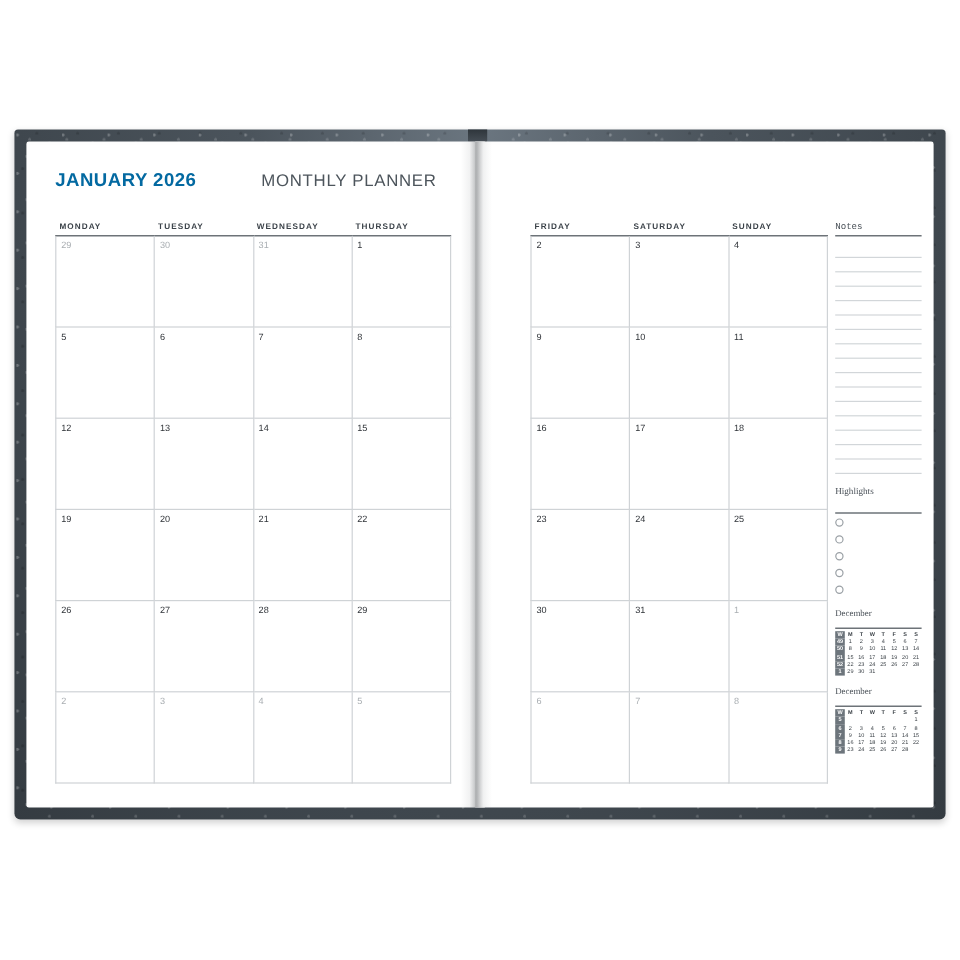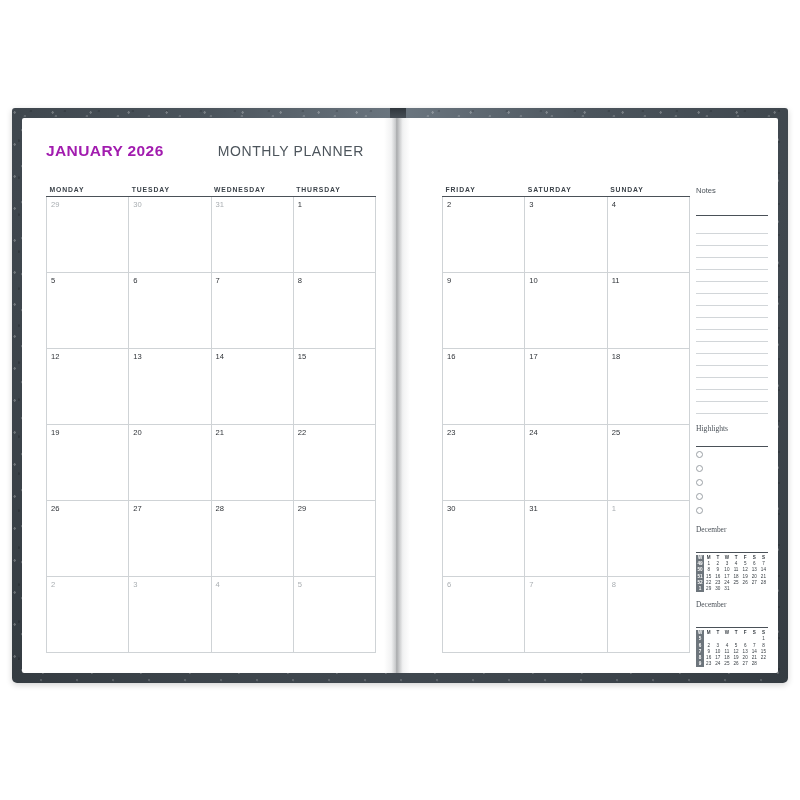--- a/index.html
+++ b/index.html
@@ -106,21 +106,21 @@
   .title-row {
     display: flex;
     align-items: baseline;
     gap: 6px;
     white-space: nowrap;
   }
   .title-main {
     font-size: 15.5px;
     font-weight: bold;
     letter-spacing: .4px;
-    color: #a21caf;
+    color: #0369a1;
   }
   .title-sub {
     font-size: 14px;
     letter-spacing: .6px;
     color: #4d555c;
     padding-left: 48px;
   }
   .lang-row {
     margin-top: 2px;
     font-size: 7.5px;
@@ -168,24 +168,24 @@
   .cal td.muted { color: #a9aeb2; }
 
   
   .notes-col {
     position: absolute;
     left: 300px;
     top: 68px;
     width: 72px;
   }
   .notes-head {
-    font-family: Liberation Sans, sans-serif;
+    font-family: Liberation Mono, monospace;
     font-size: 7.6px;
     color: #4a5158;
-    padding-bottom: 20px;
+    padding-bottom: 2px;
     border-bottom: 1.1px solid #4a5158;
   }
   .rule-lines {
     margin-top: 6px;
   }
   .rule-lines .ln {
     height: 11px;
     border-bottom: 1px solid #d2d6d9;
   }
   .highlights-head {
@@ -211,21 +211,21 @@
   .hl-line { flex: 1 1 auto; }
 
   
   .mini {
     margin-top: 8px;
   }
   .mini-title {
     font-family: "Liberation Serif", serif;
     font-size: 7.4px;
     color: #4a5158;
-    padding-bottom: 18px;
+    padding-bottom: 8px;
     border-bottom: 1.1px solid #4a5158;
     margin-bottom: 2px;
   }
   table.mini-grid {
     border-collapse: collapse;
     table-layout: fixed;
     width: 72px;
     font-size: 4.6px;
     color: #3a4046;
   }

